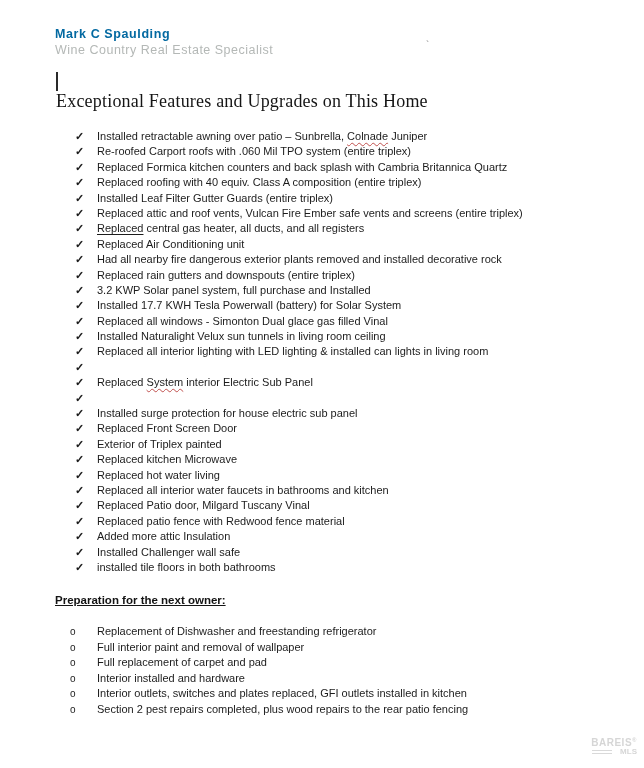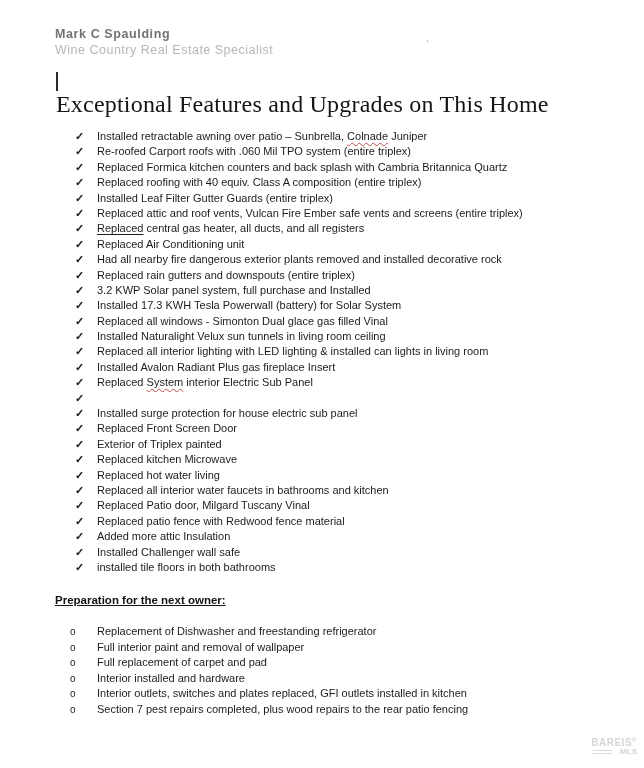--- a/index.html
+++ b/index.html
@@ -6,39 +6,39 @@
   body {
     width: 644px; height: 768px;
     background: #ffffff;
     position: relative;
     font-family: "Liberation Sans", sans-serif;
     color: #1c1c1c;
     overflow: hidden;
   }
   .agent-name {
     position: absolute; left: 55px; top: 27px;
-    color: #737373; font-weight: bold;
+    color: #0369a1; font-weight: bold;
     font-size: 12.5px; letter-spacing: 0.6px;
   }
   .agent-tagline {
     position: absolute; left: 55px; top: 43px;
     color: #b4b8b6; font-size: 12.5px; letter-spacing: 0.5px;
   }
   .stray-mark {
     position: absolute; left: 426px; top: 40px;
     color: #8a8a8a; font-size: 10px;
   }
   .cursor-mark {
     position: absolute; left: 56px; top: 72px;
     width: 2px; height: 19px; background: #2a2a2a;
   }
   .doc-title {
     position: absolute; left: 56px; top: 91px;
     font-family: "Liberation Serif", serif;
-    font-size: 24px; color: #151515;
+    font-size: 18px; color: #151515;
     letter-spacing: 0.2px; white-space: nowrap;
   }
   .checklist {
     position: absolute; left: 75px; top: 129px; width: 560px;
   }
   .check-row {
     display: flex; align-items: baseline;
     height: 15.4px; line-height: 15.4px;
     font-size: 11px; white-space: nowrap;
   }
@@ -134,37 +134,36 @@
     <div class="check-row">
       <span class="check-mark">✓</span>
       <span class="check-text"><span>Replaced rain gutters and downspouts (entire triplex)</span></span>
     </div>
     <div class="check-row">
       <span class="check-mark">✓</span>
       <span class="check-text"><span>3.2 KWP Solar panel system, full purchase and Installed</span></span>
     </div>
     <div class="check-row">
       <span class="check-mark">✓</span>
-      <span class="check-text"><span>Installed 17.3 KWH Tesla Powerwall (battery) for Solar System</span></span>
+      <span class="check-text"><span>Installed 17.7 KWH Tesla Powerwall (battery) for Solar System</span></span>
     </div>
     <div class="check-row">
       <span class="check-mark">✓</span>
       <span class="check-text"><span>Replaced all windows - Simonton Dual glace gas filled Vinal</span></span>
     </div>
     <div class="check-row">
       <span class="check-mark">✓</span>
       <span class="check-text"><span>Installed Naturalight Velux sun tunnels in living room ceiling</span></span>
     </div>
     <div class="check-row">
       <span class="check-mark">✓</span>
       <span class="check-text"><span>Replaced all interior lighting with LED lighting &amp; installed can lights in living room</span></span>
     </div>
     <div class="check-row">
       <span class="check-mark">✓</span>
-      <span class="check-text"><span>Installed Avalon Radiant Plus gas fireplace Insert</span></span>
     </div>
     <div class="check-row">
       <span class="check-mark">✓</span>
       <span class="check-text"><span>Replaced </span><span class="seg-wavy">System</span><span> interior Electric Sub Panel</span></span>
     </div>
     <div class="check-row">
       <span class="check-mark">✓</span>
     </div>
     <div class="check-row">
       <span class="check-mark">✓</span>
@@ -229,21 +228,21 @@
     <div class="prep-row">
       <span class="prep-marker">o</span>
       <span>Interior installed and hardware</span>
     </div>
     <div class="prep-row">
       <span class="prep-marker">o</span>
       <span>Interior outlets, switches and plates replaced, GFI outlets installed in kitchen</span>
     </div>
     <div class="prep-row">
       <span class="prep-marker">o</span>
-      <span>Section 7 pest repairs completed, plus wood repairs to the rear patio fencing</span>
+      <span>Section 2 pest repairs completed, plus wood repairs to the rear patio fencing</span>
     </div>
   </div>
 
 <div class="watermark">
   <div class="wm-line1"><span>BAREIS</span><span class="wm-reg">®</span></div>
   <div class="wm-line2">
       <span class="wm-stripes"></span>
       <span>MLS</span>
     </div>
 </div>

